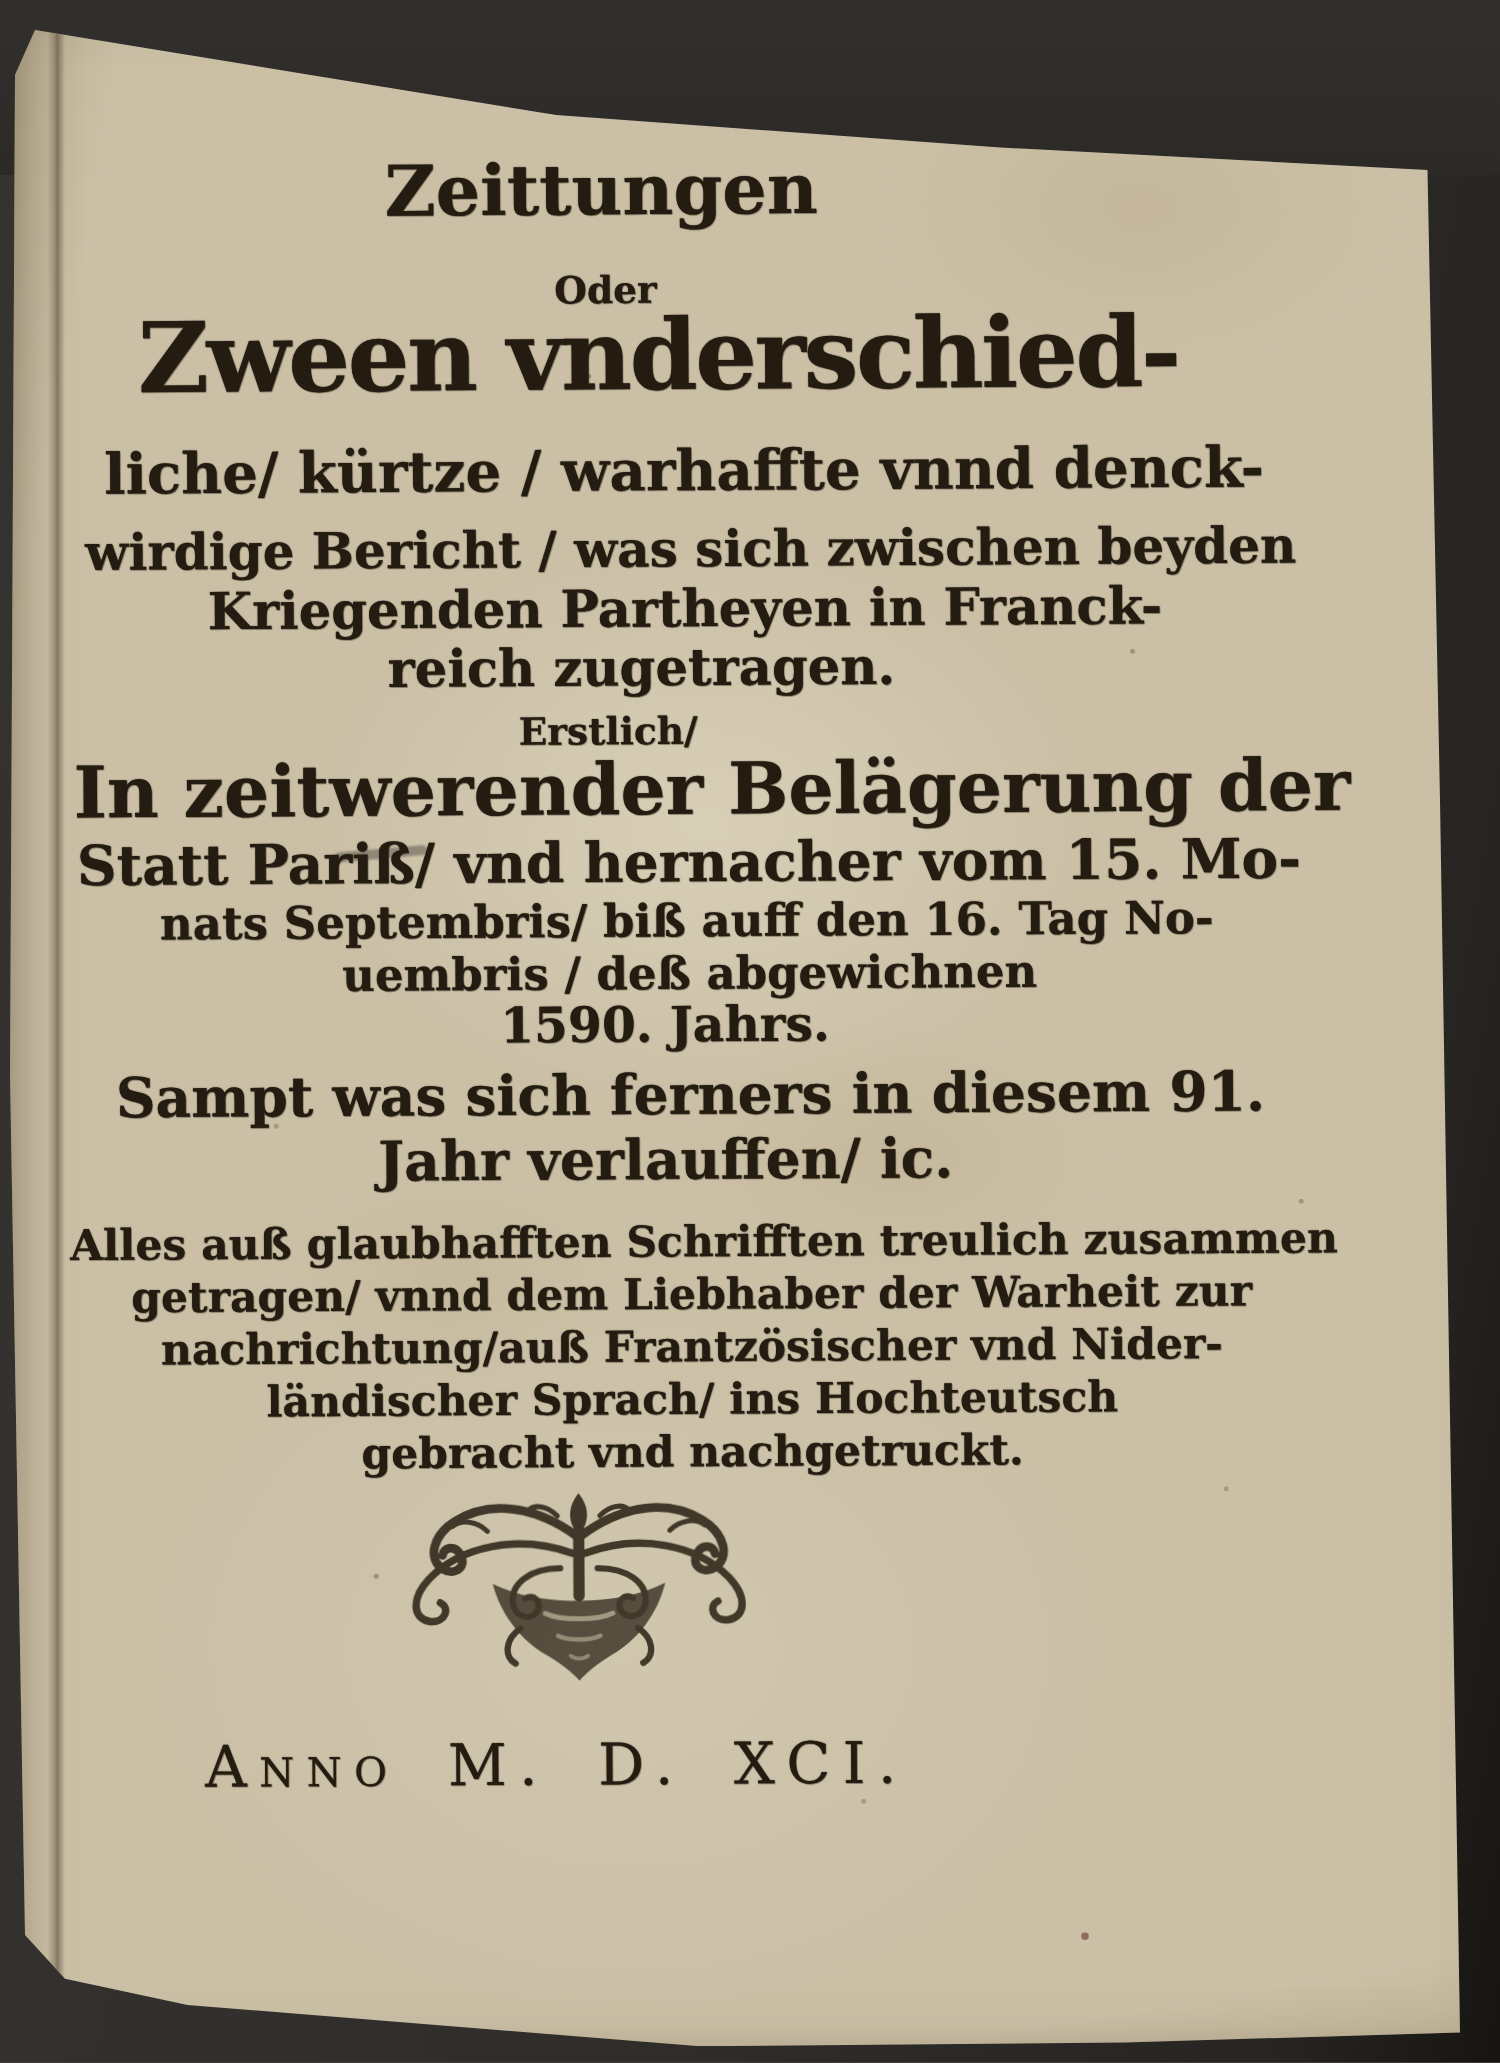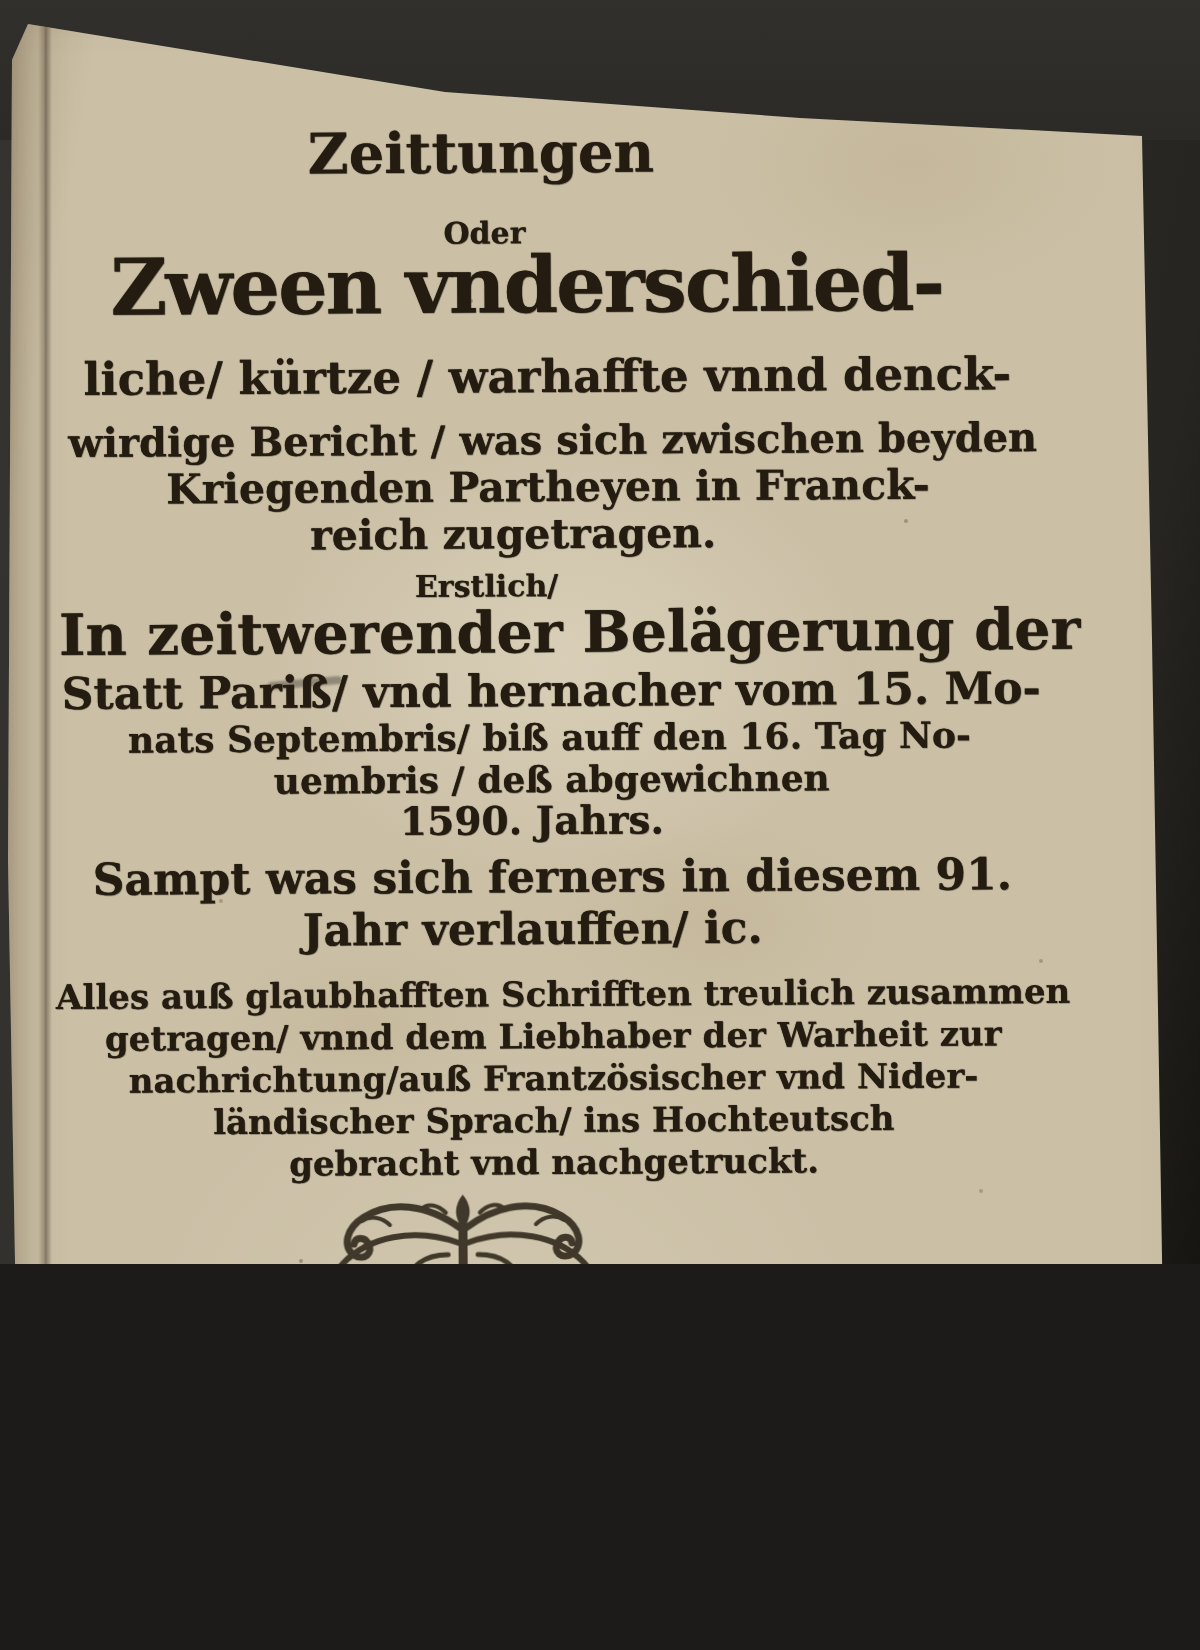--- a/index.html
+++ b/index.html
@@ -1,17 +1,17 @@
 <!DOCTYPE html>
 <html><head>
 <meta charset="utf-8">
 <style>
   html,body{margin:0;padding:0;background:#1c1b19;}
   .scan{
-    position:relative;width:1200px;height:1264px;overflow:hidden;
+    position:relative;width:1200px;height:1650px;overflow:hidden;
     background:linear-gradient(100deg,#343330 0%,#2e2d2a 55%,#262522 88%,#161512 100%);
     font-family:"DejaVu Serif","Liberation Serif",serif;
   }
   .backdrop-top{position:absolute;left:0;top:0;width:100%;height:140px;
     background:linear-gradient(180deg,#31302d,#2b2a27);}
   
   .paper{
     position:absolute;left:0;top:0;width:1200px;height:1650px;
     background-color:#cbc0a6;
     background-image:

